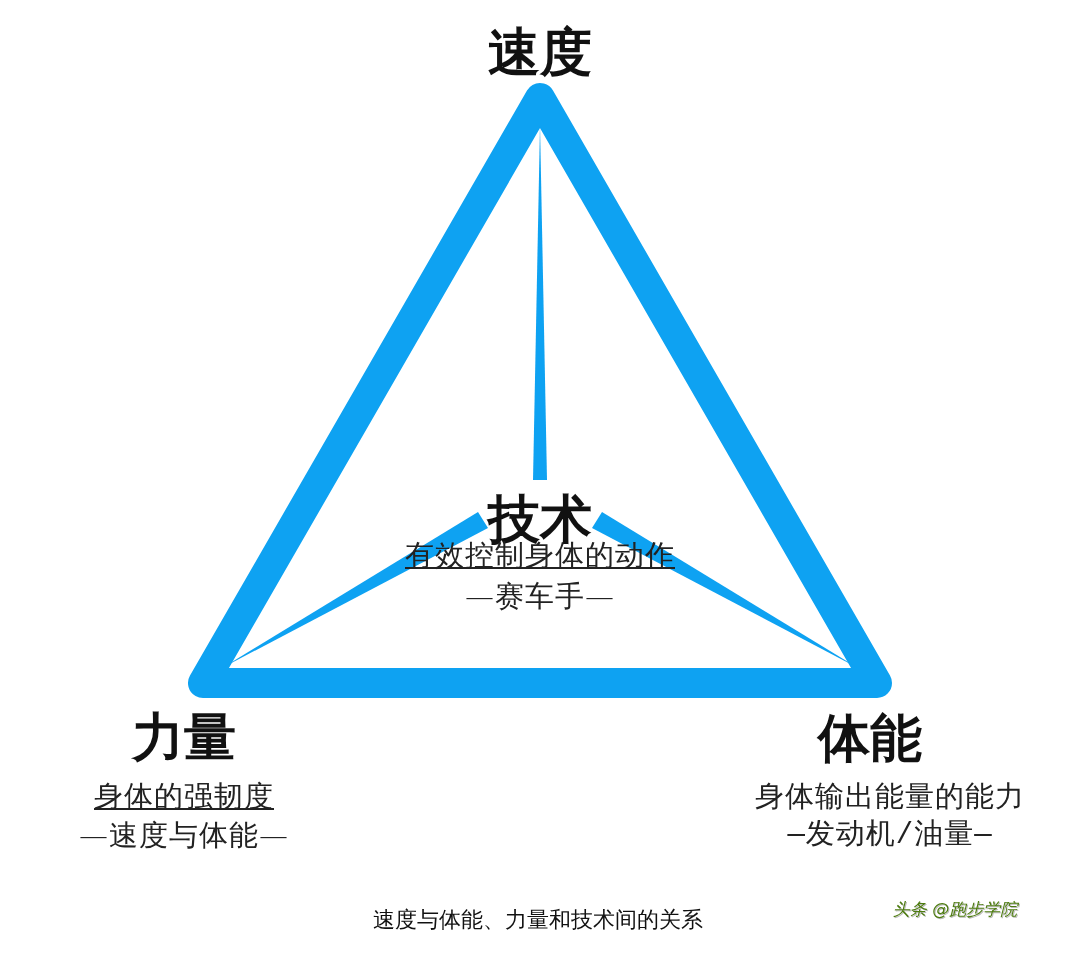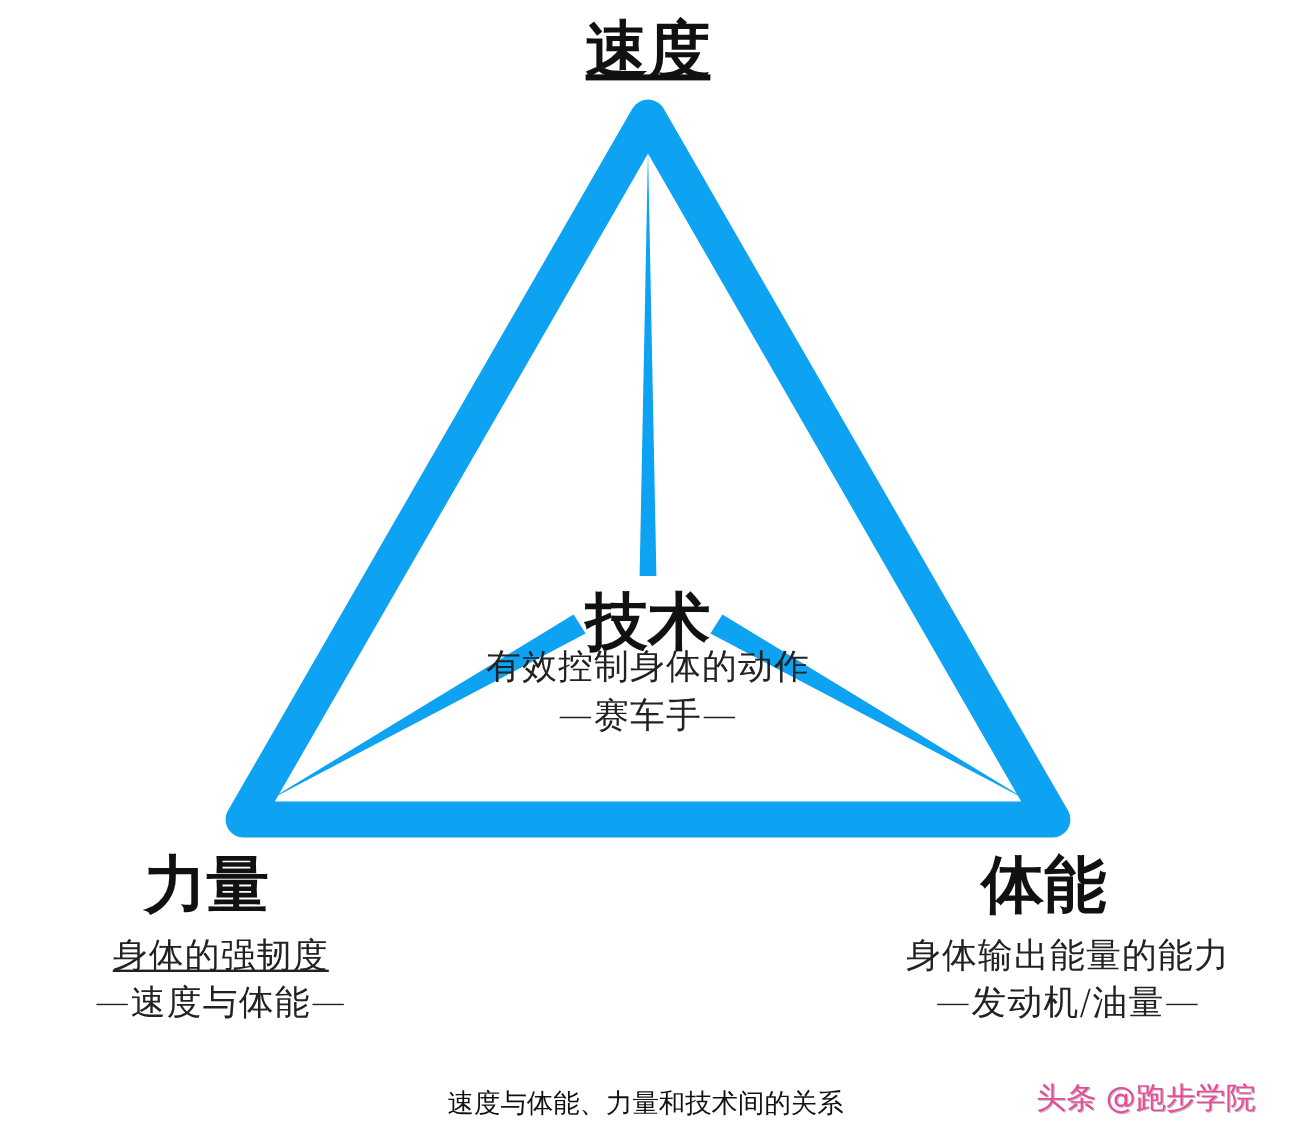--- a/index.html
+++ b/index.html
@@ -3,49 +3,49 @@
 <meta charset="utf-8">
 <style>
   html, body { margin:0; padding:0; background:#ffffff; }
   body { width:1080px; height:953px; position:relative; overflow:hidden;
          font-family:"DejaVu Sans", "Liberation Sans", sans-serif; color:#111; }
   svg.diagram { position:absolute; left:0; top:0; }
   .lbl { position:absolute; text-align:center; white-space:nowrap; }
   .title { font-weight:bold; font-size:52px; color:#111; line-height:1; }
   .sub { font-size:29px; color:#222; font-weight:300; line-height:1.3; letter-spacing:1px; }
   .caption { font-size:22px; color:#111; }
-  .watermark { font-size:25px; color:#ec4899; text-shadow:1px 1px 0 #bbb; }
+  .watermark { font-size:17px; color:#4d7c0f; text-shadow:1px 1px 0 #bbb;font-style:italic; }
 </style>
 </head>
 <body>
 
 <svg class="diagram" width="1080" height="953">
   <defs>
     <linearGradient id="spokeV" x1="0" y1="0" x2="1" y2="0">
       <stop offset="0" stop-color="#0ea2f2" stop-opacity="0.3"></stop>
       <stop offset="0.5" stop-color="#0ea2f2"></stop>
       <stop offset="1" stop-color="#0ea2f2" stop-opacity="0.3"></stop>
     </linearGradient>
   </defs>
   <polygon points="540,98 203,683 877,683" fill="none" stroke="#0ea2f2" stroke-width="30" stroke-linejoin="round"></polygon>
 
   <polygon points="540,125 533,480 547,480" fill="#0ea2f2"></polygon>
   <polygon points="222,668 478,512 488,528" fill="#0ea2f2"></polygon>
   <polygon points="858,668 602,512 592,528" fill="#0ea2f2"></polygon>
   <rect x="478" y="470" width="124" height="62" fill="#0ea2f2" opacity="0"></rect>
 </svg>
 
-<div class="lbl title" style="left:440px; top:16px; width:200px;text-decoration:underline;">速度</div>
+<div class="lbl title" style="left:440px; top:26px; width:200px;">速度</div>
 
 <div class="lbl title" style="left:440px; top:493px; width:200px;">技术</div>
-<div class="lbl sub" style="left:340px; top:537px; width:400px;">有效控制身体的动作</div>
+<div class="lbl sub" style="left:340px; top:537px; width:400px;text-decoration:underline;">有效控制身体的动作</div>
 <div class="lbl sub" style="left:340px; top:578px; width:400px;text-align:center;">—赛车手—</div>
 
-<div class="lbl title" style="left:72px; top:712px; width:200px;">力量</div>
+<div class="lbl title" style="left:84px; top:712px; width:200px;font-family:Liberation Serif, serif;">力量</div>
 <div class="lbl sub" style="left:34px; top:778px; width:300px;text-decoration:underline;">身体的强韧度</div>
 <div class="lbl sub" style="left:34px; top:817px; width:300px;">—速度与体能—</div>
 
 <div class="lbl title" style="left:770px; top:712px; width:200px;text-align:center;">体能</div>
 <div class="lbl sub" style="left:720px; top:778px; width:340px;">身体输出能量的能力</div>
-<div class="lbl sub" style="left:720px; top:817px; width:340px;">—发动机/油量—</div>
+<div class="lbl sub" style="left:720px; top:817px; width:340px;font-family:Liberation Mono, monospace;">—发动机/油量—</div>
 
 <div class="lbl caption" style="left:338px; top:905px; width:400px;">速度与体能、力量和技术间的关系</div>
 <div class="lbl watermark" style="left:840px; top:898px; width:230px;">头条 @跑步学院</div>
 
 </body></html>

